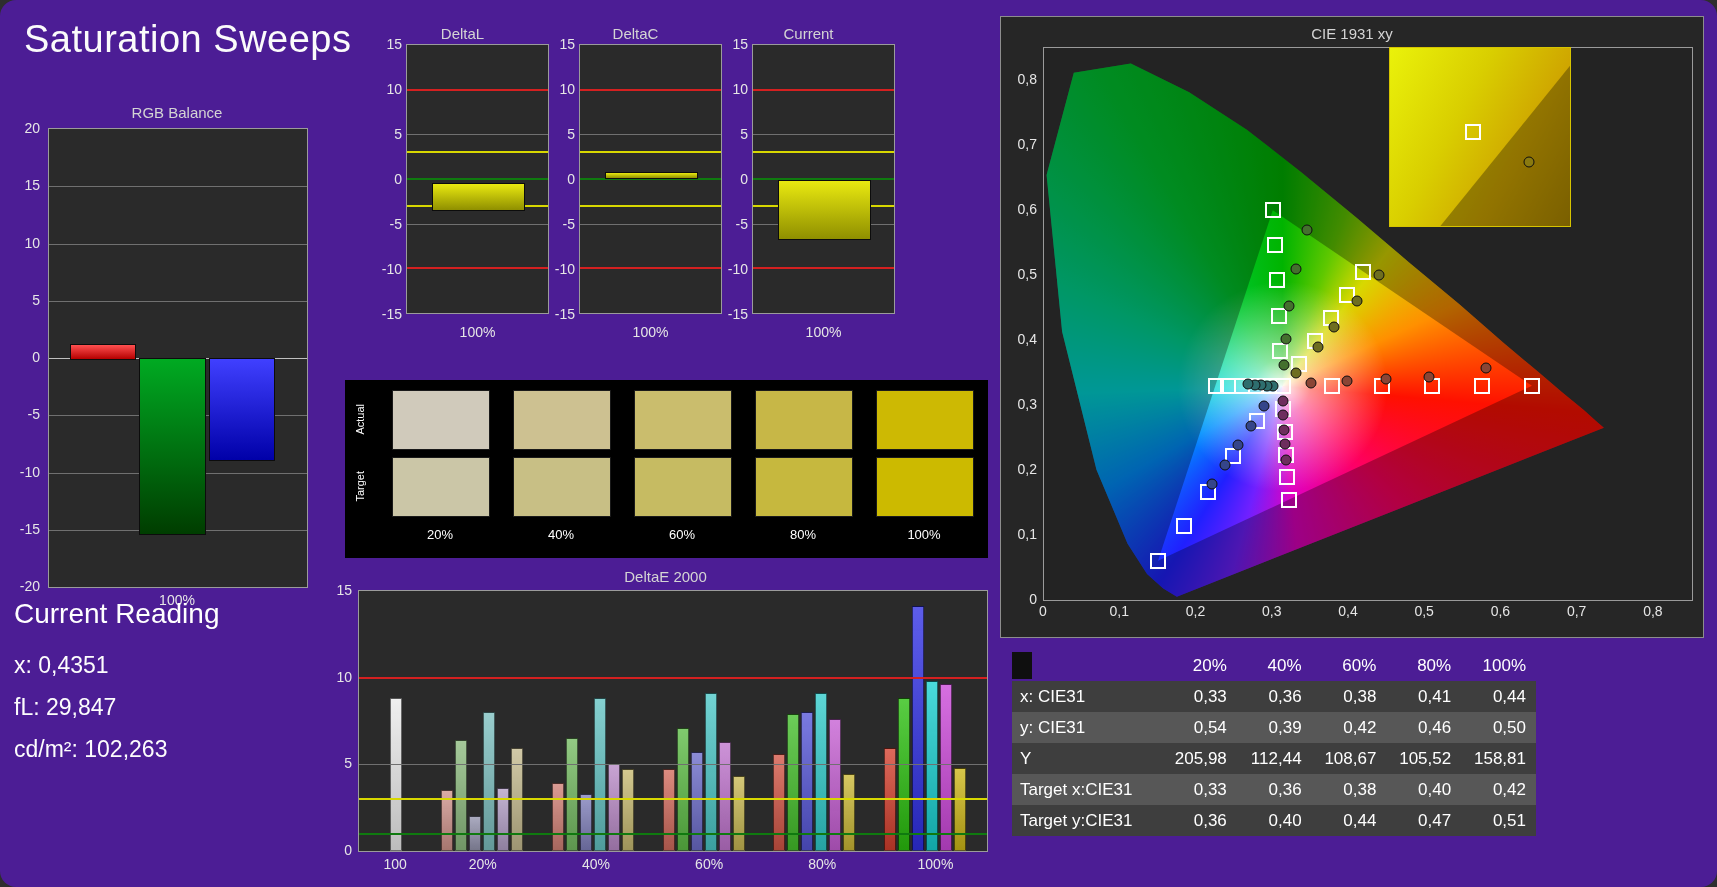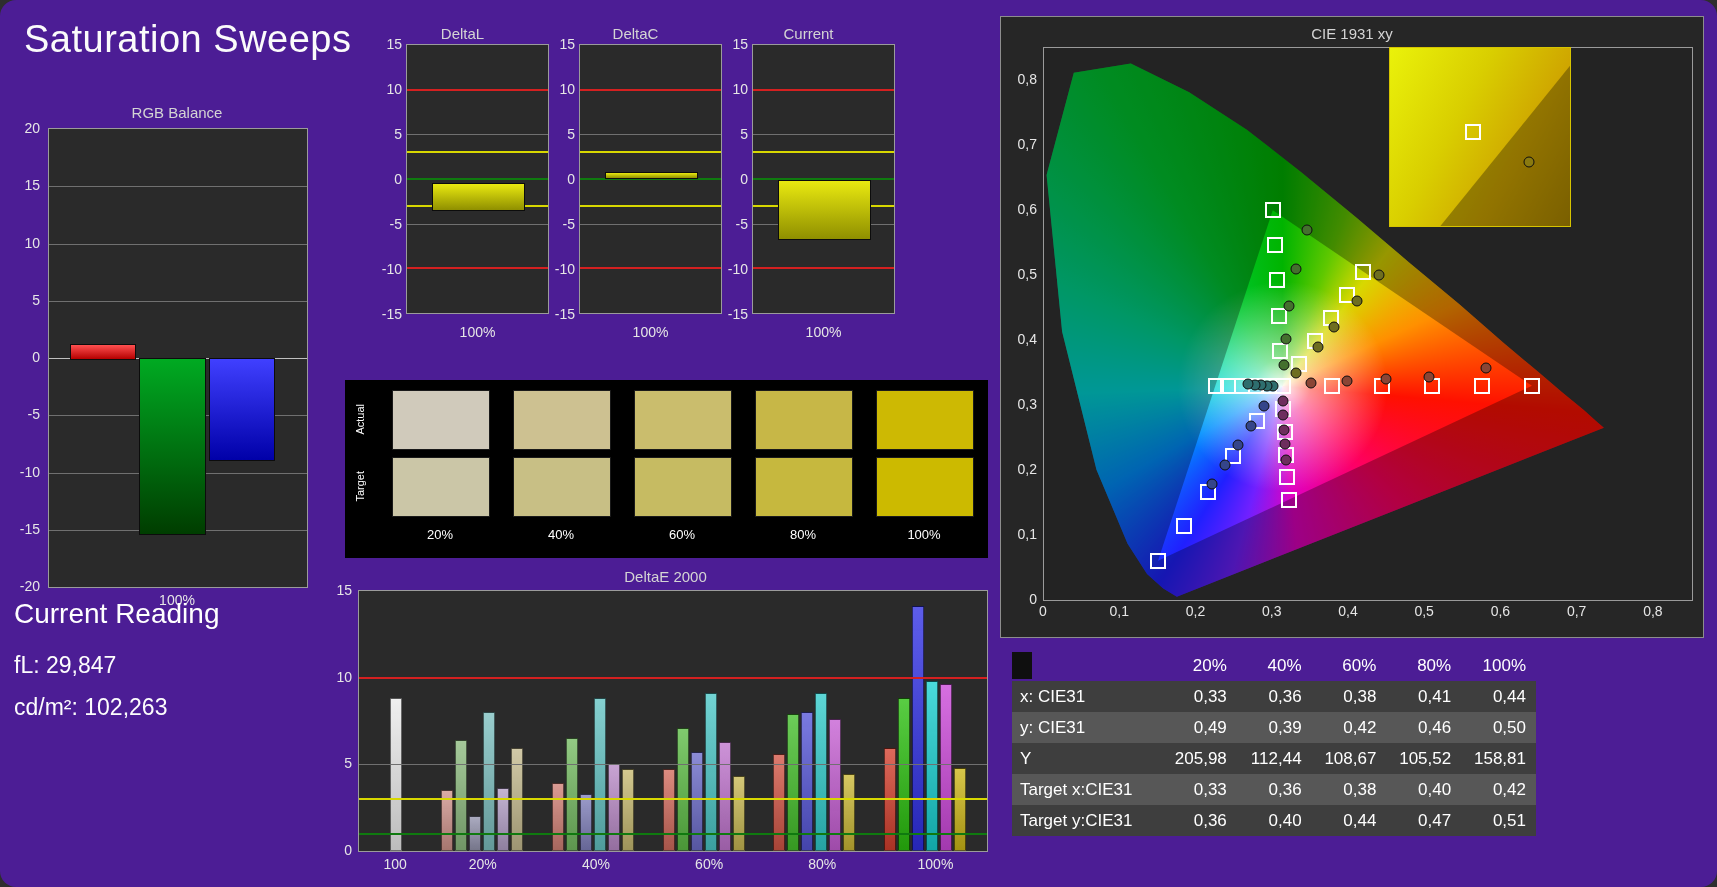--- a/index.html
+++ b/index.html
@@ -120,20 +120,21 @@
       <div class="gl" style="top: 75%;"></div>
       <div class="gl" style="top: 87.5%;"></div>
       <div class="bar" style="left: 8%; width: 25%; top: 47%; height: 3%; background: linear-gradient(rgb(255, 80, 80), rgb(180, 0, 0));"></div>
       <div class="bar" style="left: 35%; width: 25%; top: 50%; height: 38.25%; background: linear-gradient(rgb(0, 170, 34), rgb(0, 61, 0));"></div>
       <div class="bar" style="left: 62%; width: 25%; top: 50%; height: 22%; background: linear-gradient(rgb(64, 64, 255), rgb(0, 0, 168));"></div>
     </div>
   <div class="xlab absbox" id="rgbX">100%</div>
 
   <div id="crTitle">Current Reading</div>
   <div id="crLines">
+      <div class="cr-line">x: 0,4351</div>
       <div class="cr-line">fL: 29,847</div>
       <div class="cr-line">cd/m²: 102,263</div>
     </div>
 
   <div id="deltaRow">
       <div class="delta-panel">
         <div class="chart-title delta-title">DeltaL</div>
         <div class="delta-ylabels">
           <div class="ylab" style="top: 0%;">15</div>
           <div class="ylab" style="top: 16.6667%;">10</div>
@@ -416,21 +417,21 @@
       <div class="t-row" style="background: rgb(62, 62, 62);">
         <div class="t-label">x: CIE31</div>
         <div class="t-val">0,33</div>
         <div class="t-val">0,36</div>
         <div class="t-val">0,38</div>
         <div class="t-val">0,41</div>
         <div class="t-val">0,44</div>
       </div>
       <div class="t-row" style="background: rgb(87, 87, 87);">
         <div class="t-label">y: CIE31</div>
-        <div class="t-val">0,49</div>
+        <div class="t-val">0,54</div>
         <div class="t-val">0,39</div>
         <div class="t-val">0,42</div>
         <div class="t-val">0,46</div>
         <div class="t-val">0,50</div>
       </div>
       <div class="t-row" style="background: rgb(62, 62, 62);">
         <div class="t-label">Y</div>
         <div class="t-val">205,98</div>
         <div class="t-val">112,44</div>
         <div class="t-val">108,67</div>

